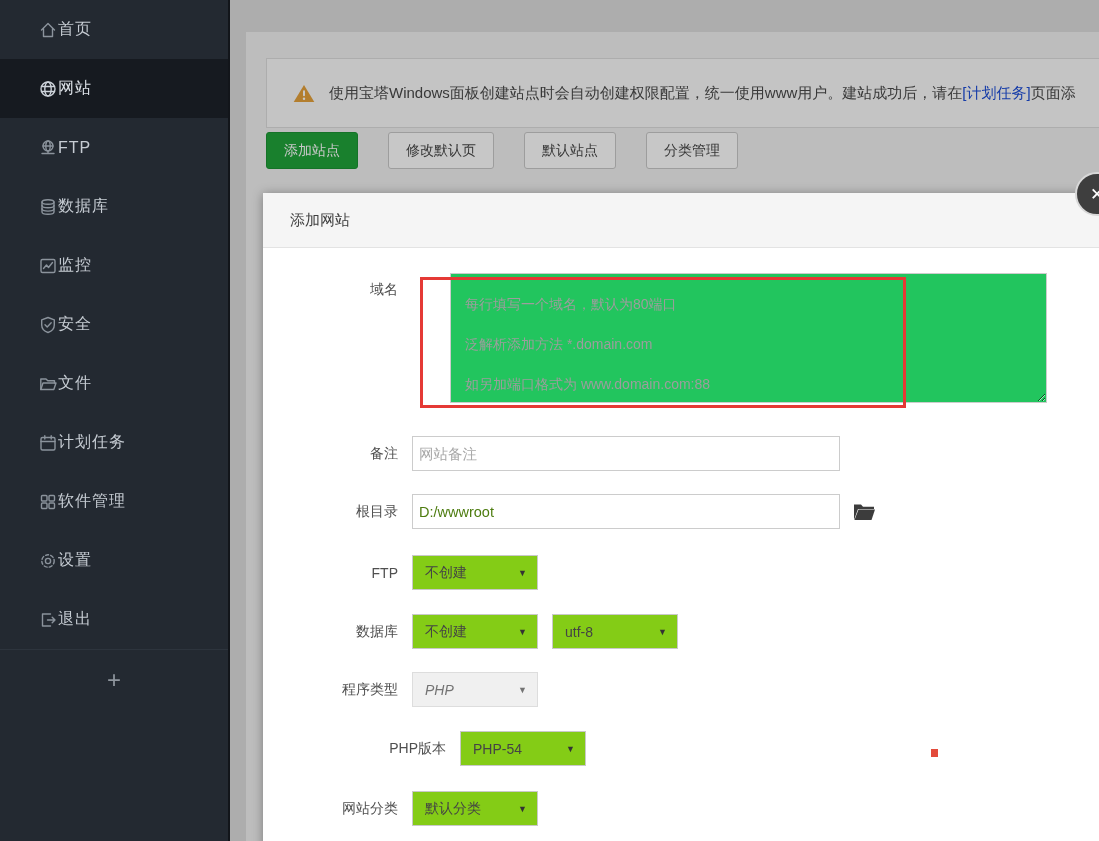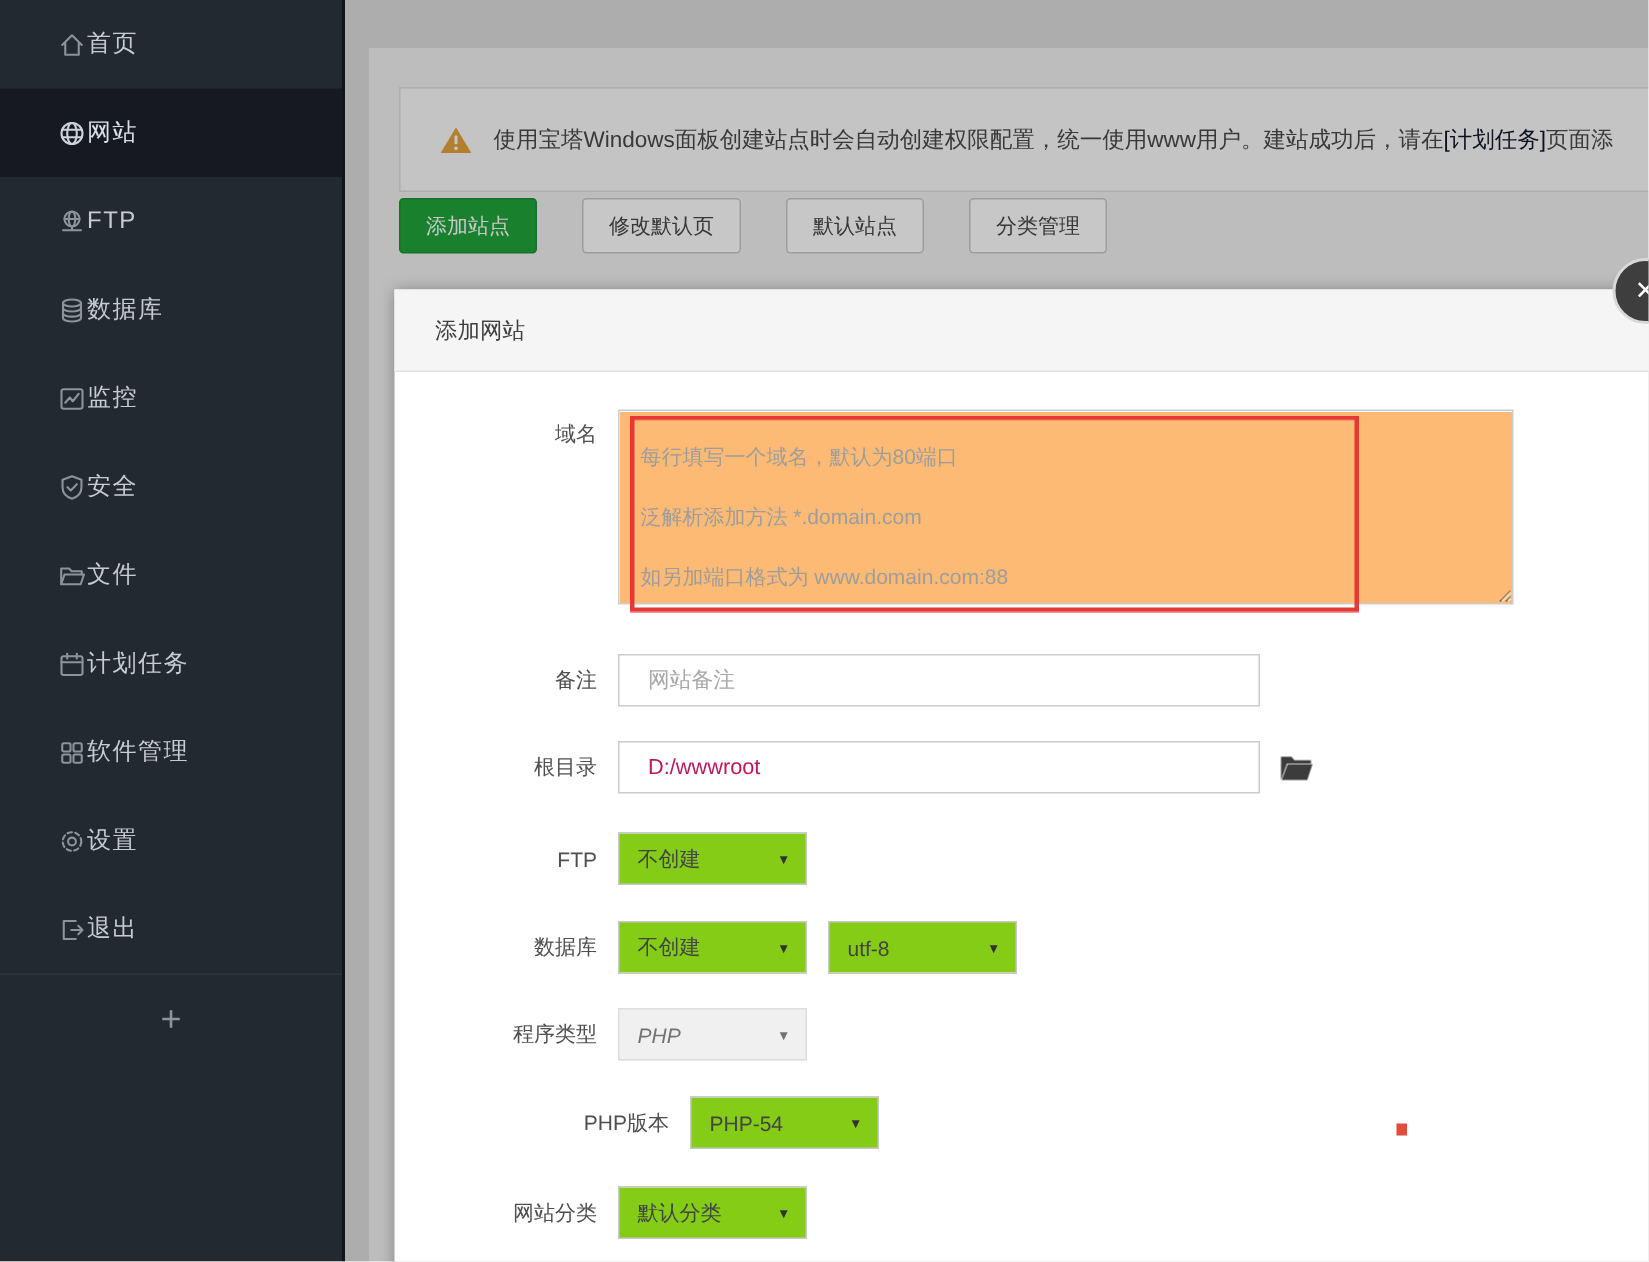--- a/index.html
+++ b/index.html
@@ -40,21 +40,21 @@
   .content-card {
     position:absolute; left:16px; top:32px; right:-40px; bottom:-10px;
     background:#f2f2f2;
   }
   .banner {
     position:absolute; left:20px; top:26px; width:1400px; height:70px;
     background:#fbfbfb; border:1px solid #dedede;
     display:flex; align-items:center; padding-left:26px; gap:14px;
   }
   .banner-text { font-size:15px; color:#4a4a4a; white-space:nowrap; }
-  .banner-link { color:#0f172a; cursor:pointer; }
+  .banner-link { color:#1d4ed8; cursor:pointer; }
   .warn-icon svg { width:22px; height:19px; display:block; }
 
   .toolbar {
     position:absolute; left:20px; top:100px;
     display:flex; gap:10px;
   }
   .btn {
     height:37px; padding:0 17px; font-size:14px; border-radius:3px;
     display:flex; align-items:center; cursor:pointer; white-space:nowrap;
   }
@@ -81,41 +81,41 @@
     border-radius:50%; background:#3e3e3e; border:2px solid #d8d8d8;
     color:#fff; display:flex; align-items:center; justify-content:center;
     font-size:17px; cursor:pointer; z-index:12;
   }
 
   .f-row { position:absolute; left:0; display:flex; align-items:center; }
   .f-label {
     width:149px; text-align:right; padding-right:14px;
     font-size:14px; color:#4f4f4f; white-space:nowrap;
   }
-  .row-domain   { top:80px;  align-items:flex-start; }
+  .row-domain   { top:80px;  align-items:flex-start;gap:38px; }
   .row-domain .f-label { padding-top:8px; }
   .row-remark   { top:243px; }
   .row-root     { top:301px; }
   .row-ftp      { top:362px; }
   .row-db       { top:421px; }
   .row-type     { top:479px; }
   .row-php      { top:538px;margin-left:48px; }
   .row-category { top:598px; }
 
   textarea.domain-box {
-    width:597px; height:130px; border:1px solid #cccccc; background:#fdba74;
+    width:597px; height:130px; border:1px solid #cccccc; background:#22c55e;
     padding:10px 14px; font-size:14px; line-height:40px;
     font-family:"Liberation Sans","DejaVu Sans",sans-serif; color:#333;
     resize:both; outline:none;
   }
   textarea.domain-box::placeholder { color:#9d9d9d; }
 
   input.text-field {
     width:428px; height:35px; border:1px solid #cccccc; background:#fff;
-    padding:0 19px; font-size:14.5px; color:#be185d; outline:none;
+    padding:0 6px; font-size:14.5px; color:#4d7c0f; outline:none;
     font-family:"Liberation Sans","DejaVu Sans",sans-serif;
   }
   input.text-field::placeholder { color:#a8a8a8; }
 
   .folder-btn { margin-left:13px; cursor:pointer; display:flex; align-items:center; }
   .folder-btn svg { width:22px; height:18px; fill:#3c3c3c; }
 
   .sel {
     width:126px; height:35px; border:1px solid #c9c9c9; background:#84cc16;
     display:flex; align-items:center; justify-content:space-between;

